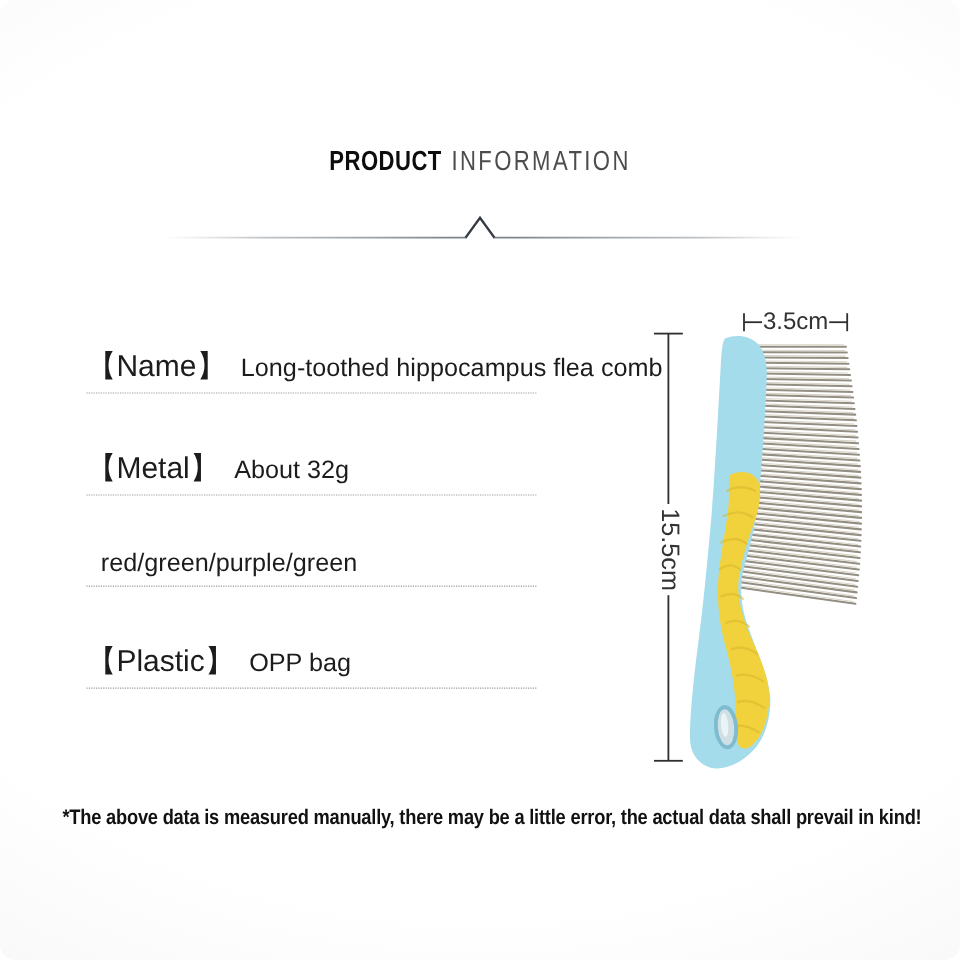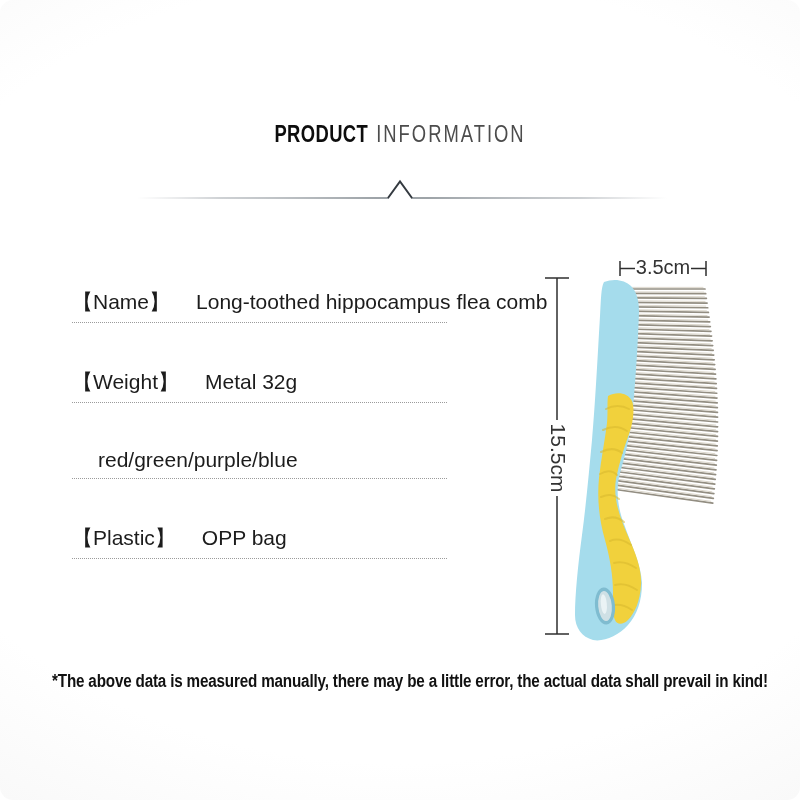--- a/index.html
+++ b/index.html
@@ -13,22 +13,22 @@
   .header{position:absolute;top:121px;left:0;width:800px;text-align:center;
     transform:scaleX(0.8);transform-origin:50% 50%;white-space:nowrap;}
   .title-bold{font-size:23px;font-weight:800;color:#0d0d0d;letter-spacing:0.5px;}
   .title-light{font-size:23px;font-weight:400;color:#4c4c4c;letter-spacing:2.5px;margin-left:10px;}
   
   .divider-svg{position:absolute;left:0;top:172px;width:800px;height:36px;}
   
   .specs{position:absolute;left:72px;top:288px;width:375px;}
   .spec-row{display:flex;align-items:baseline;white-space:nowrap;
     border-bottom:1px dotted #9b9b9b;padding-bottom:6px;margin-bottom:45px;}
-  .spec-label{font-size:21px;color:#1c1c1c;}
-  .spec-value{font-size:21px;color:#1c1c1c;margin-left:26px;}
+  .spec-label{font-size:25px;color:#1c1c1c;}
+  .spec-value{font-size:21px;color:#1c1c1c;margin-left:12px;}
   
   .comb-svg{position:absolute;left:520px;top:250px;width:260px;height:420px;}
   .comb-svg text{font-family:"Liberation Sans","DejaVu Sans",sans-serif;fill:#333;}
   
   .footnote{position:absolute;left:0;top:671px;width:800px;text-align:center;
     font-size:17.5px;font-weight:700;color:#111;letter-spacing:-0.2px;
     transform:scaleX(0.87);transform-origin:50% 50%;white-space:nowrap;}
 </style>
 </head>
 <body>
@@ -54,25 +54,25 @@
     <line x1="411" y1="198" x2="667" y2="198" stroke="url(#fadeLine)" stroke-width="1.6"></line>
     <polyline points="388,198 400,181.5 412,198" fill="none" stroke="#343a40" stroke-width="2"></polyline>
   </svg>
 
   <section class="specs">
     <div class="spec-row">
       <span class="spec-label">【Name】</span>
       <span class="spec-value">Long-toothed hippocampus flea comb</span>
     </div>
     <div class="spec-row">
-      <span class="spec-label">【Weight】</span>
-      <span class="spec-value">Metal 32g</span>
-    </div>
-    <div class="spec-row">
-      <span class="spec-value">red/green/purple/blue</span>
+      <span class="spec-label">【Metal】</span>
+      <span class="spec-value">About 32g</span>
+    </div>
+    <div class="spec-row">
+      <span class="spec-value">red/green/purple/green</span>
     </div>
     <div class="spec-row">
       <span class="spec-label">【Plastic】</span>
       <span class="spec-value">OPP bag</span>
     </div>
   </section>
 
   <svg class="comb-svg" viewBox="520 250 260 420" role="img">
 
     <g id="teeth">

